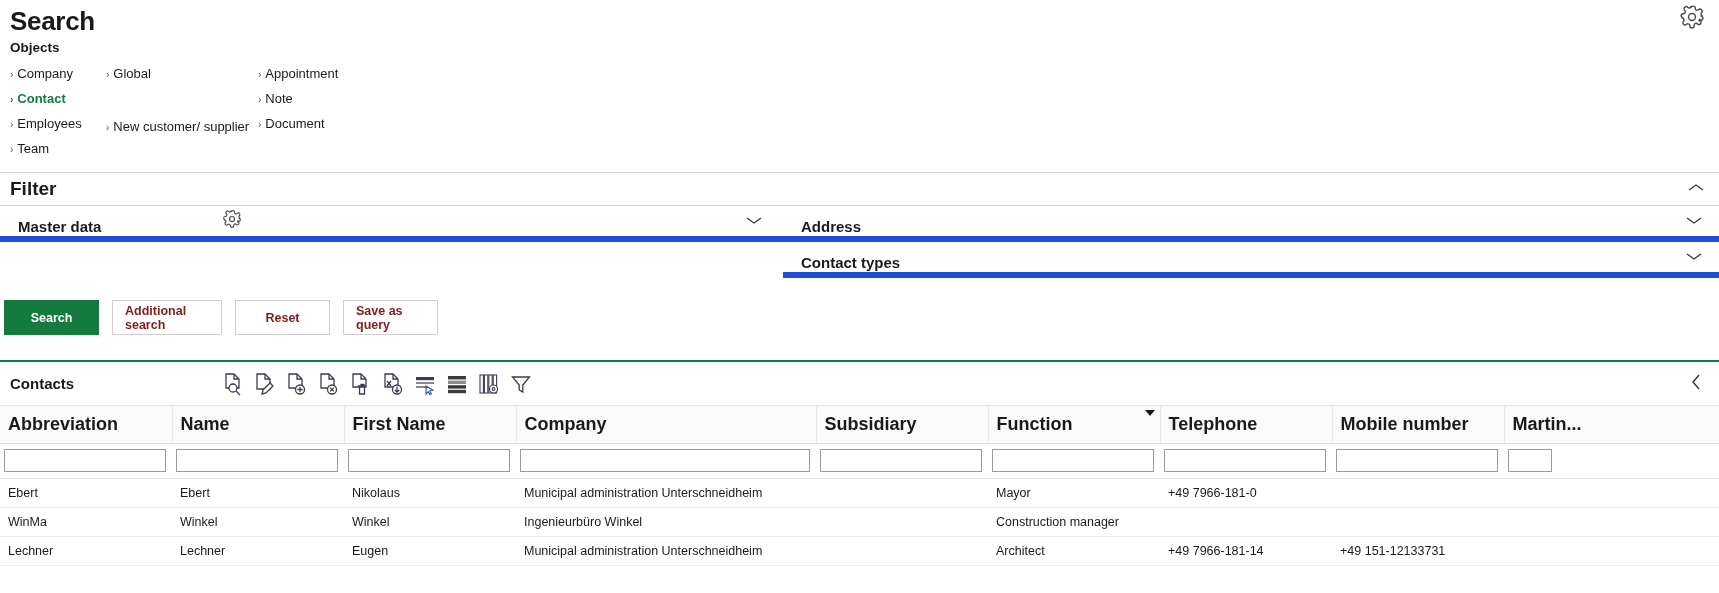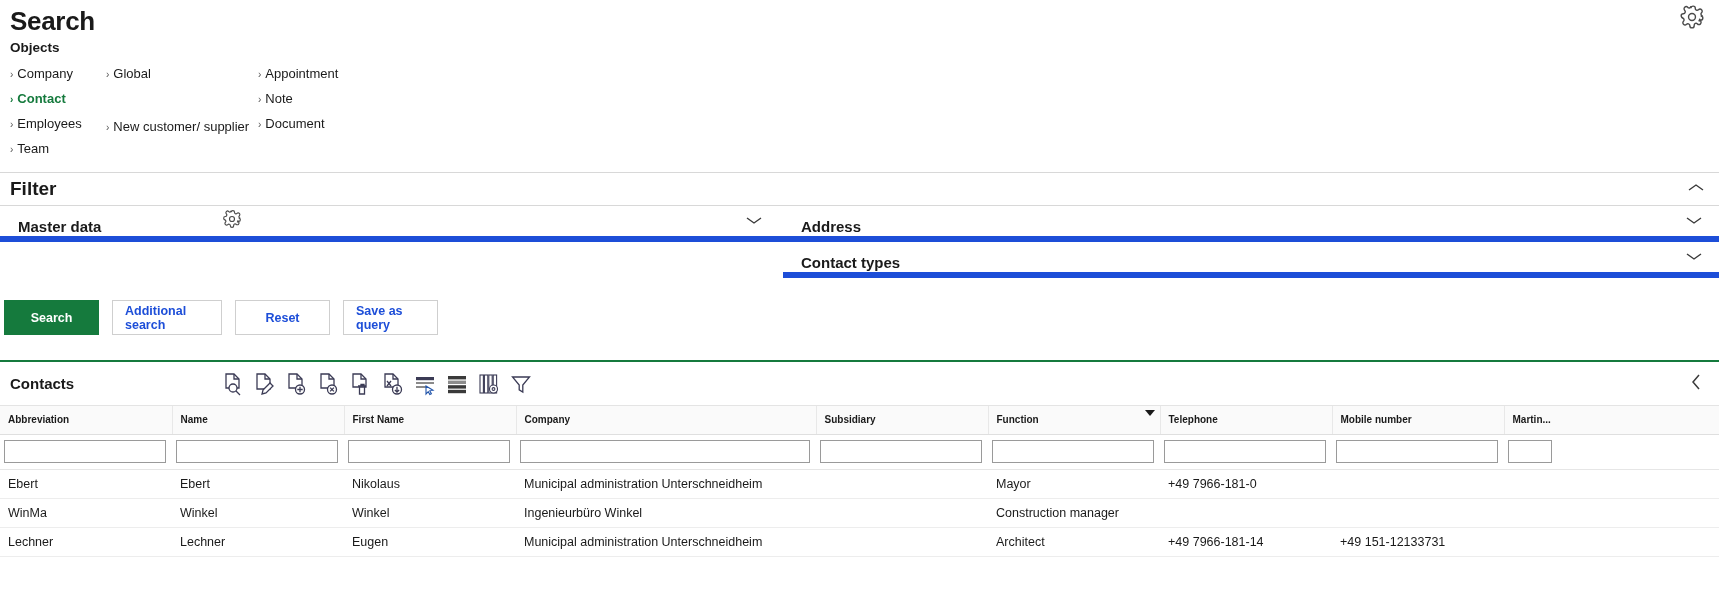--- a/index.html
+++ b/index.html
@@ -94,21 +94,21 @@
     height: 72px;
     align-items: flex-start;
   }
   .btn {
     height: 35px;
     display: flex; align-items: center; justify-content: center;
     font-size: 12.5px; font-weight: bold;
     cursor: pointer;
     border: 1px solid #cfcfcf;
     background: #ffffff;
-    color: #1d4ed8;
+    color: #7f1d1d;
     padding: 0 12px;
   }
   .btn.primary {
     background: #157a3d; color: #ffffff; border-color: #157a3d;
   }
   .btn.w1 { width: 95px; }
   .btn.w2 { width: 110px; }
   .btn.w3 { width: 95px; }
   .btn.w4 { width: 95px; }
 
@@ -125,21 +125,21 @@
   .collapse-left {
     position: absolute; right: 16px; top: 50%; transform: translateY(-50%);
     cursor: pointer;
   }
 
   
   table.grid { width: 100%; border-collapse: collapse; table-layout: fixed; }
   table.grid th {
     background: #fafafa;
     text-align: left;
-    font-size: 10px;
+    font-size: 18px;
     font-weight: bold;
     padding: 8px 0 8px 8px;
     border-right: 1px solid #e8e8e8;
     border-bottom: 1px solid #dfdfdf;
     height: 28px;
     position: relative;
     white-space: nowrap;
     overflow: hidden;
     cursor: pointer;
   }

